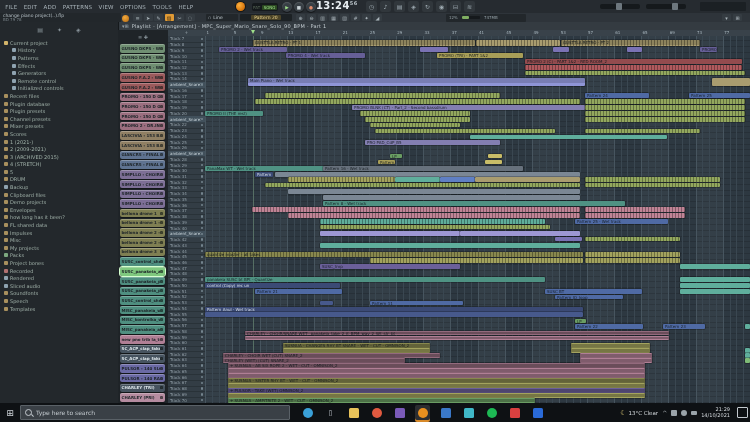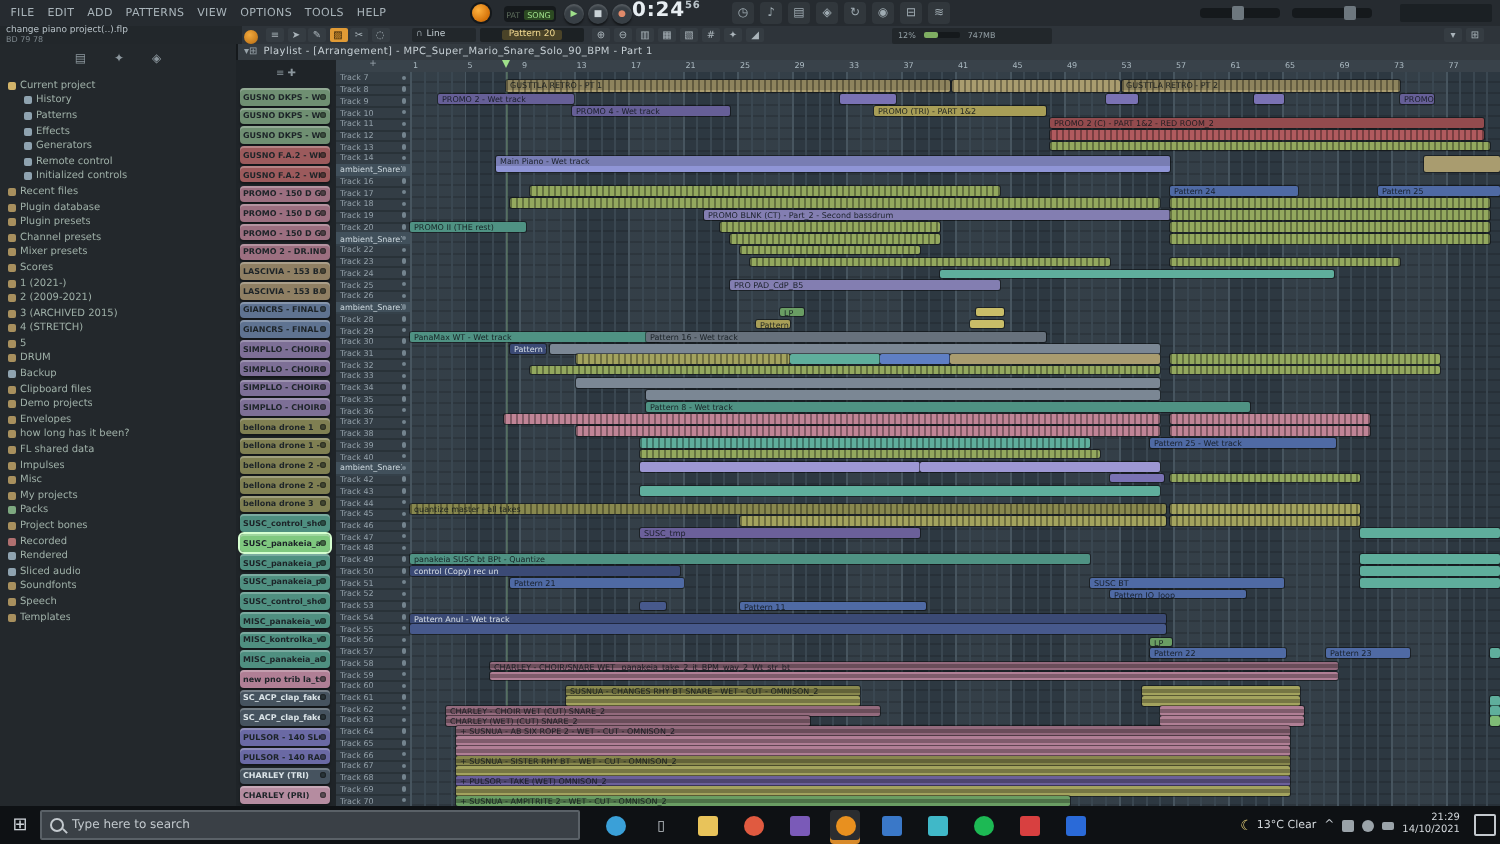--- a/index.html
+++ b/index.html
@@ -130,21 +130,21 @@
         <div class="mi">TOOLS</div>
         <div class="mi">HELP</div>
       </div>
     <div id="fl-logo"></div>
     <div id="led-panel">
       <span id="led-pat">PAT</span>
       <span id="led-song">SONG</span>
     </div>
     <div id="tbtns"></div>
     <div id="time-display">
-      <span>0:24</span><span id="time-frac">56</span>
+      <span>13:24</span><span id="time-frac">56</span>
     </div>
     <div id="ticons">
         <div class="tic">◷</div>
         <div class="tic">♪</div>
         <div class="tic">▤</div>
         <div class="tic">◈</div>
         <div class="tic">↻</div>
         <div class="tic">◉</div>
         <div class="tic">⊟</div>
         <div class="tic">≋</div>

